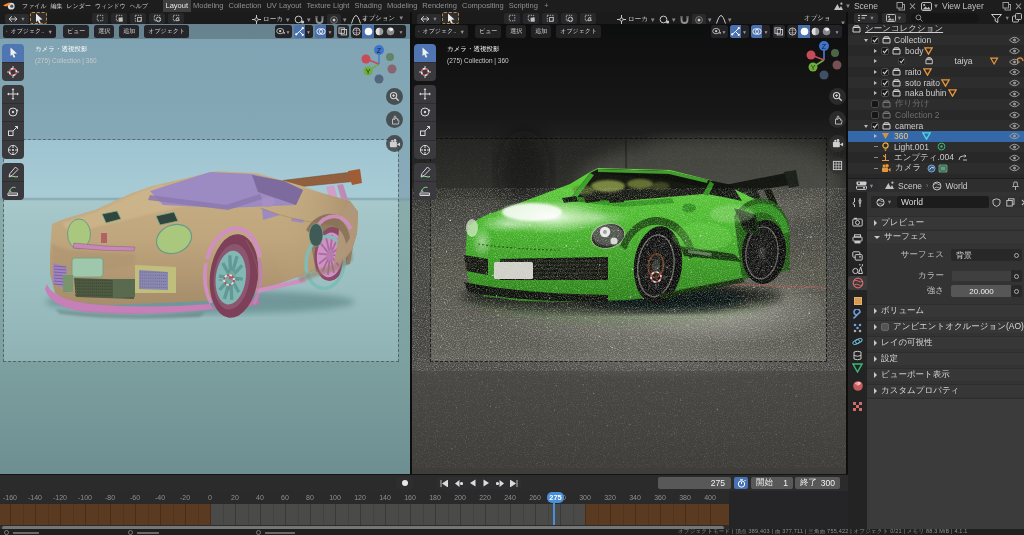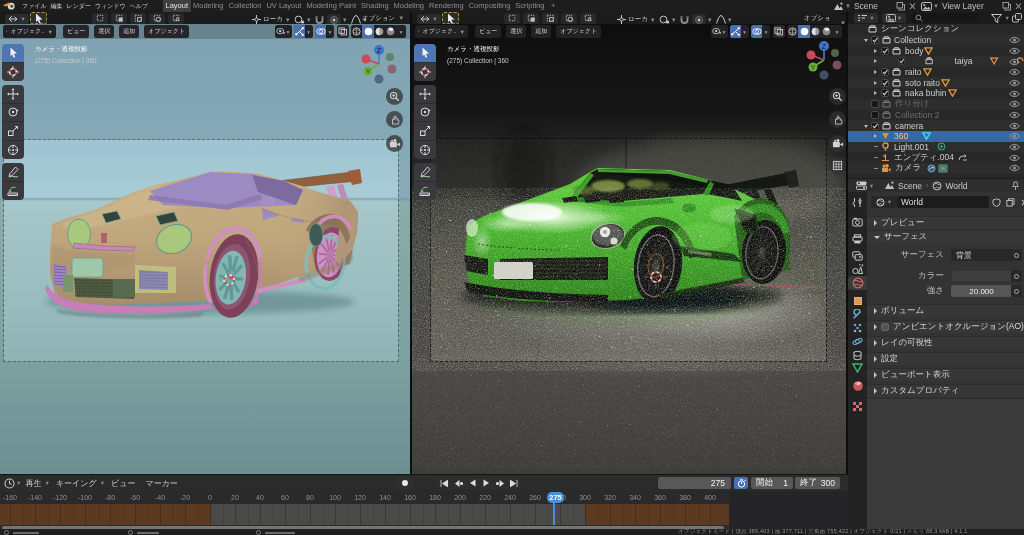--- a/index.html
+++ b/index.html
@@ -44,21 +44,21 @@
       <span class="menu" style="margin:0 2px">編集</span>
       <span class="menu" style="margin:0 2px">レンダー</span>
       <span class="menu" style="margin:0 2px">ウィンドウ</span>
       <span class="menu" style="margin:0 2px">ヘルプ</span>
   </div>
   <div class="abs" style="left:163px;top:0;display:flex">
     <span class="tab active">Layout</span>
       <span class="tab">Modeling</span>
       <span class="tab">Collection</span>
       <span class="tab">UV Layout</span>
-      <span class="tab">Modeling Paint</span>
+      <span class="tab">Texture Light</span>
       <span class="tab">Shading</span>
       <span class="tab">Modeling</span>
       <span class="tab">Rendering</span>
       <span class="tab">Compositing</span>
       <span class="tab">Scripting</span>
       <span class="tab" style="padding:0 4px">+</span>
   </div>
   <div class="rt abs" style="left:833px;display:flex;align-items:center">
    <svg width="11" height="9" viewBox="0 0 11 9">
         <path d="M1 8 L4.4 2 L6.6 6.2 L8 4 L10 8 Z" fill="#c0c0c0"></path>
@@ -1742,21 +1742,21 @@
       </span>
 <svg width="11" height="9" viewBox="0 0 11 9" style="position:absolute;right:22px">
         <path d="M0.5 0.5 H10.5 L6.8 4.5 V8.5 L4.2 7 V4.5 Z" fill="none" stroke="#c9c9c9"></path>
       </svg>
 <span style="position:absolute;right:14px;color:#8a8a8a;font-size:5.5px">▼</span>
 <svg width="10" height="10" viewBox="0 0 10 10" style="position:absolute;right:2px">
         <rect x="0.5" y="3" width="6" height="6" rx="1" fill="none" stroke="#bbb"></rect>
         <rect x="3.5" y="0.5" width="6" height="6" rx="1" fill="#282828" stroke="#bbb"></rect>
       </svg>
 </div>
-    <div class="orow" style="padding-left:20px;">
+    <div class="orow" style="padding-left:4px;text-decoration:underline;">
       <svg width="9" height="8" viewBox="0 0 9 8" style="margin-right:3px">
         <path d="M1 2.5 H8 V7 H1 Z" fill="none" stroke="#cfcfcf"></path>
         <path d="M2 2.5 V1 H7 V2.5" fill="none" stroke="#cfcfcf"></path>
         <path d="M2.8 0 H6.2" stroke="#cfcfcf"></path>
       </svg>
       <span style="margin-left:1px">シーンコレクション</span>
     </div>
     <div class="orow" style="padding-left:16px;background:#2d2d2d;">
       <span style="display:inline-block;width:0;height:0;border-top:3.5px solid #b9b9b9;border-left:2.8px solid transparent;border-right:2.8px solid transparent;margin-right:3px;margin-top:1px"></span>
       <svg width="8" height="8" viewBox="0 0 8 8" style="margin-right:3px">
@@ -2166,33 +2166,20 @@
           <rect x="0.5" y="0.5" width="7" height="7" rx="1.5" fill="#545454" stroke="#666"></rect>
         </svg>アンビエントオクルージョン(AO)</div>
       <div class="prow" style="left:0;top:144px;width:157px;height:13px;background:#373737;border-top:1px solid #2d2d2d;padding-left:7px;color:#d8d8d8"><span style="display:inline-block;width:0;height:0;border-left:3.6px solid #c9c9c9;border-top:3px solid transparent;border-bottom:3px solid transparent;margin-right:4px"></span>レイの可視性</div>
       <div class="prow" style="left:0;top:160px;width:157px;height:13px;background:#373737;border-top:1px solid #2d2d2d;padding-left:7px;color:#d8d8d8"><span style="display:inline-block;width:0;height:0;border-left:3.6px solid #c9c9c9;border-top:3px solid transparent;border-bottom:3px solid transparent;margin-right:4px"></span>設定</div>
       <div class="prow" style="left:0;top:176px;width:157px;height:13px;background:#373737;border-top:1px solid #2d2d2d;padding-left:7px;color:#d8d8d8"><span style="display:inline-block;width:0;height:0;border-left:3.6px solid #c9c9c9;border-top:3px solid transparent;border-bottom:3px solid transparent;margin-right:4px"></span>ビューポート表示</div>
       <div class="prow" style="left:0;top:192px;width:157px;height:13px;background:#373737;border-top:1px solid #2d2d2d;padding-left:7px;color:#d8d8d8"><span style="display:inline-block;width:0;height:0;border-left:3.6px solid #c9c9c9;border-top:3px solid transparent;border-bottom:3px solid transparent;margin-right:4px"></span>カスタムプロパティ</div>
       <div class="abs" style="left:0;top:206px;width:157px;height:131px;background:#3b3b3b;border-top:1px solid #2e2e2e"></div>
     </div>
   </div>
 <div id="timeline" class="abs" style="left:0;top:474px;width:848px;height:55px;background:#2b2b2b;border-top:1px solid #141414;box-sizing:border-box">
-    <div style="position:absolute;left:0;top:0;width:848px;height:16px;display:flex;align-items:center;font-size:8.5px;color:#d0d0d0">
-<svg width="11" height="11" viewBox="0 0 11 11" style="margin-left:4px">
-        <circle cx="5.5" cy="5.5" r="4.5" fill="none" stroke="#c9c9c9" stroke-width="1.1"></circle>
-        <path d="M5.5 5.5 L5.5 2.8 M5.5 5.5 L7.5 6.5" stroke="#c9c9c9" stroke-width="1.1"></path>
-      </svg>
-<span style="color:#8a8a8a;font-size:5.5px;margin:0 4px 0 1px">▼</span>
-<span style="font-size:8px">再生</span>
-      <span style="color:#8a8a8a;font-size:5.5px;margin:0 6px 0 3px">▼</span>
-<span style="font-size:8px">キーイング</span>
-      <span style="color:#8a8a8a;font-size:5.5px;margin:0 6px 0 3px">▼</span>
-<span style="margin-right:10px;font-size:8px">ビュー</span>
-      <span style="font-size:8px">マーカー</span>
-</div>
     <div style="position:absolute;left:396px;top:2px;height:12px;display:flex;align-items:center">
 <span class="ic" style="width:17px;height:12px;background:#2e2e30;border-radius:2px">
         <span style="width:6px;height:6px;border-radius:50%;background:#e8e8e8"></span>
       </span>
 <span style="display:inline-flex;background:#2e2e30;border-radius:2px;height:12px;margin-left:24px;align-items:center">
 <span class="ic" style="width:14px">
           <svg width="8" height="7" viewBox="0 0 8 7">
             <path d="M1 0 V7 M8 0 L2.5 3.5 L8 7 Z" fill="#ddd" stroke="#ddd" stroke-width="0.8"></path>
           </svg>
         </span>

